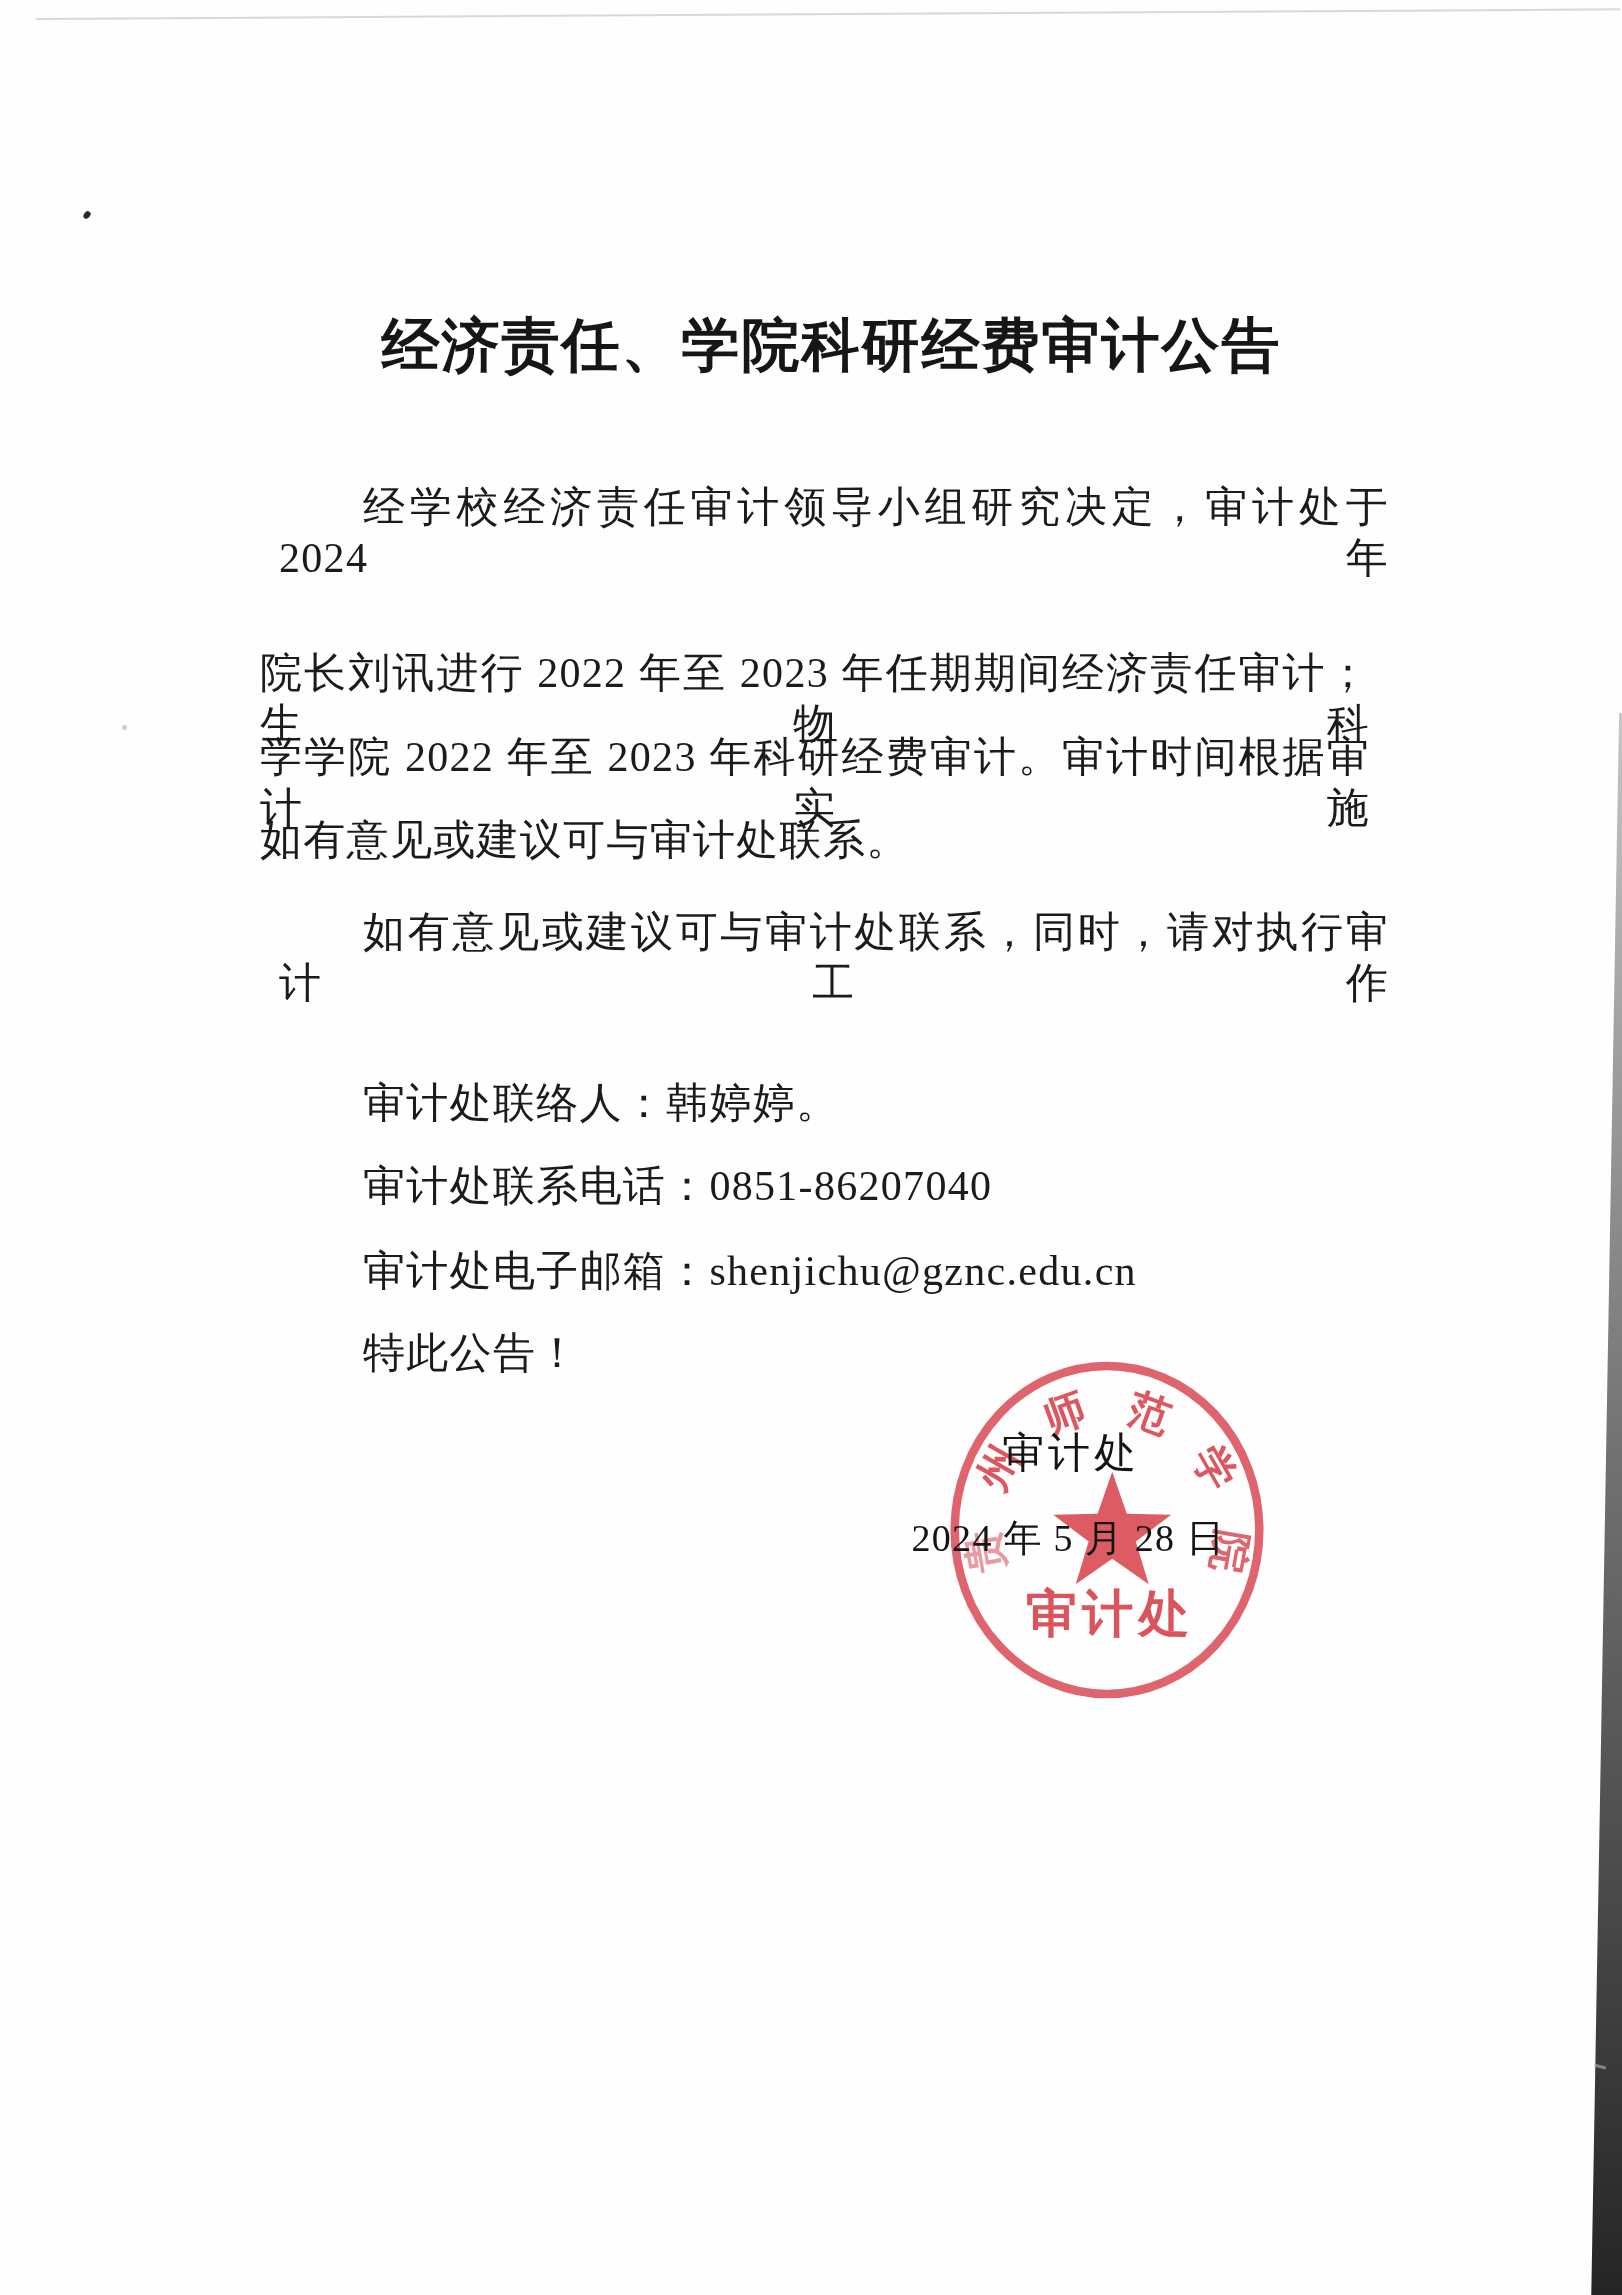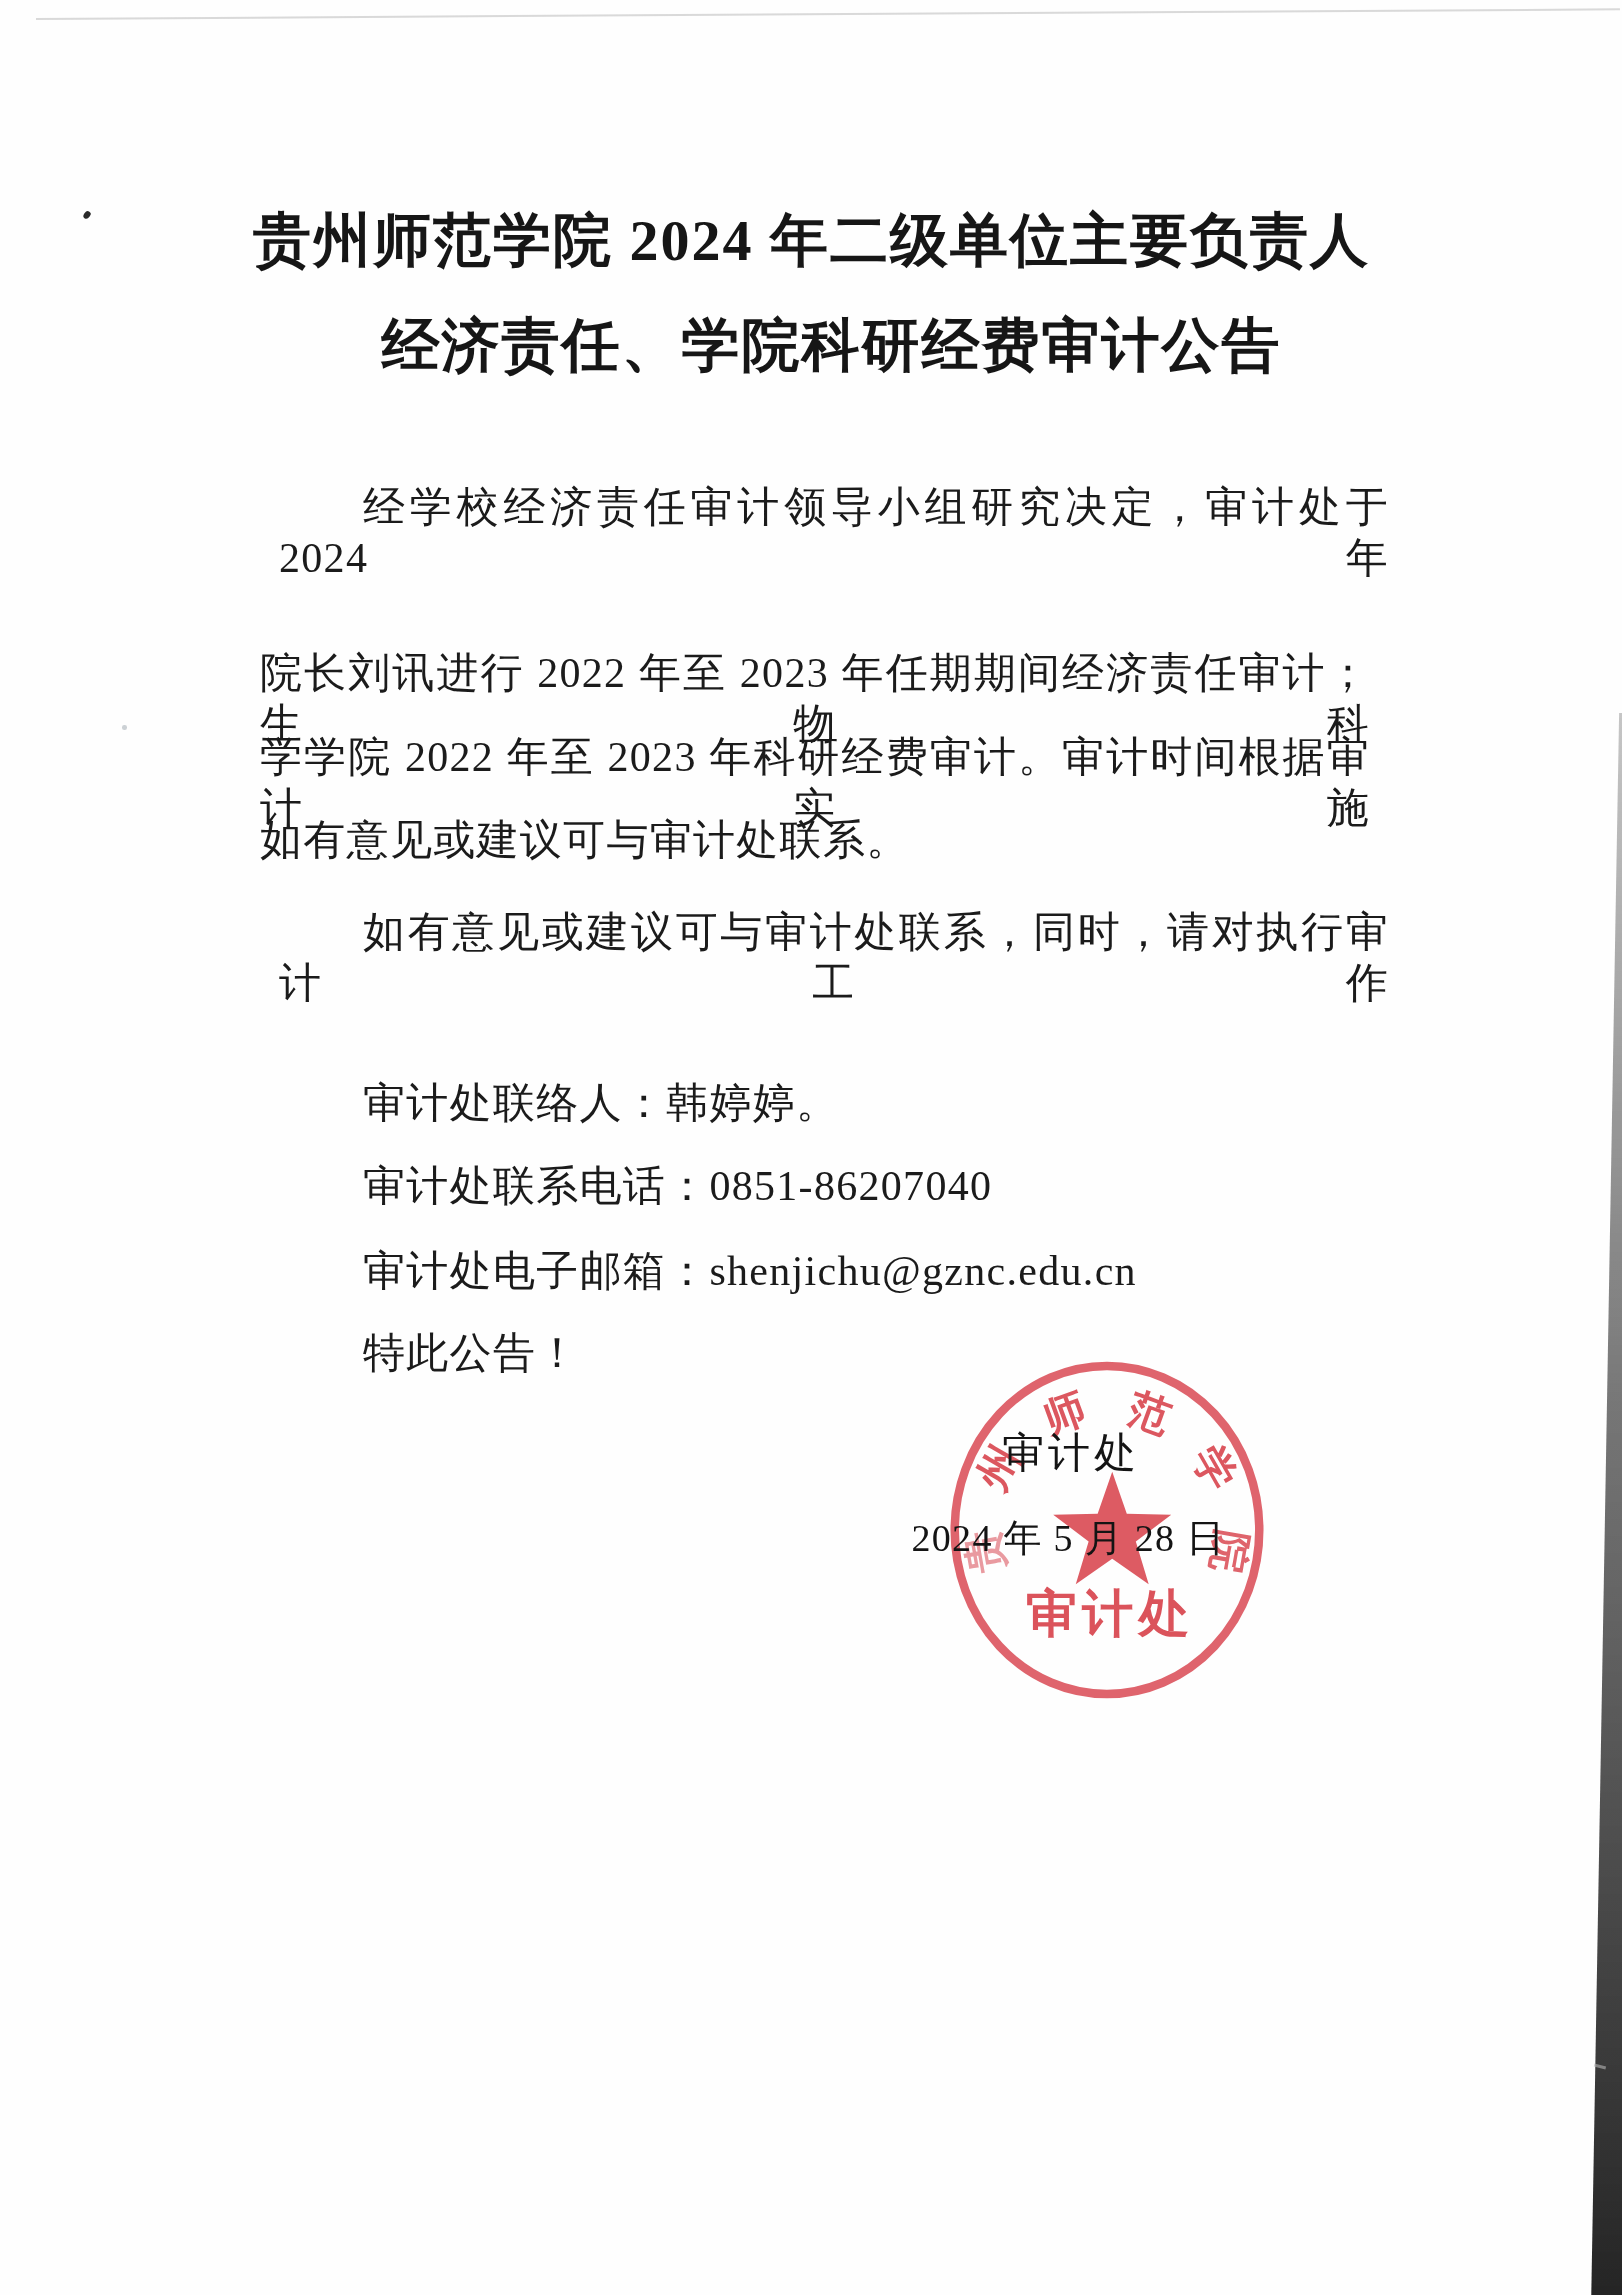--- a/index.html
+++ b/index.html
@@ -157,21 +157,20 @@
 <body>
 
 <div class="page">
 
   <div class="scan-top-line"></div>
   <div class="scan-speck-1"></div>
   <div class="scan-speck-2"></div>
   <div class="scan-edge-wedge"></div>
   <div class="scan-dash"></div>
 
-  <div class="title-line" id="title-line-1">贵州师范学院 2024 年二级单位主要负责人</div>
   <div class="title-line" id="title-line-2">经济责任、学院科研经费审计公告</div>
 
   <div class="body-line just indent" id="bl-0">经学校经济责任审计领导小组研究决定，审计处于 2024 年</div>
   <div class="body-line just" id="bl-2">院长刘讯进行 2022 年至 2023 年任期期间经济责任审计；生物科</div>
   <div class="body-line just" id="bl-3">学学院 2022 年至 2023 年科研经费审计。审计时间根据审计实施</div>
   <div class="body-line" id="bl-4">如有意见或建议可与审计处联系。</div>
   <div class="body-line just indent" id="bl-5">如有意见或建议可与审计处联系，同时，请对执行审计工作</div>
   <div class="body-line indent" id="bl-7">审计处联络人：韩婷婷。</div>
   <div class="body-line indent" id="bl-8">审计处联系电话：0851-86207040</div>
   <div class="body-line indent" id="bl-9">审计处电子邮箱：shenjichu@gznc.edu.cn</div>

